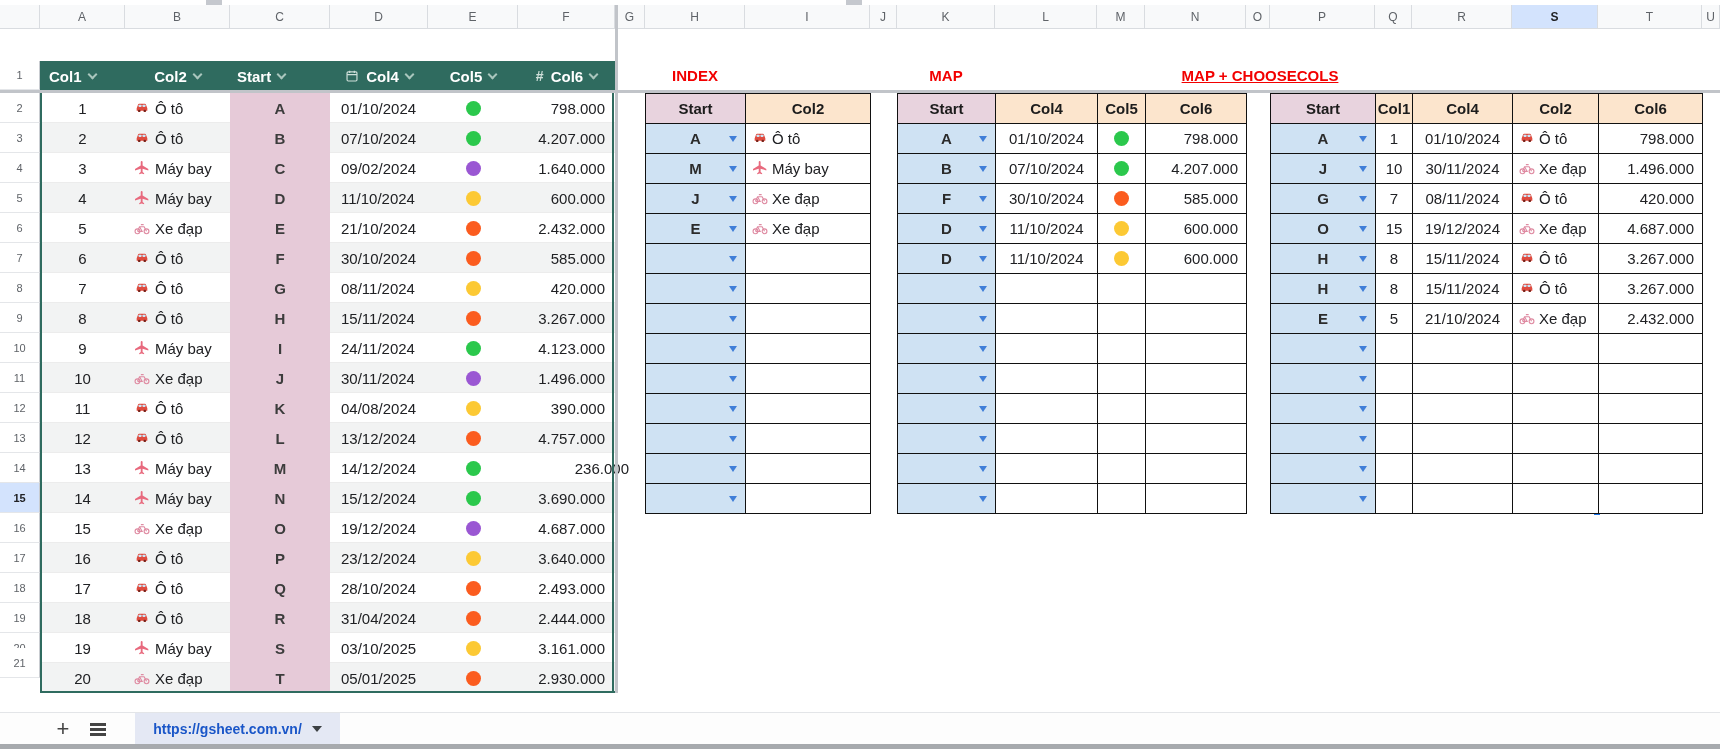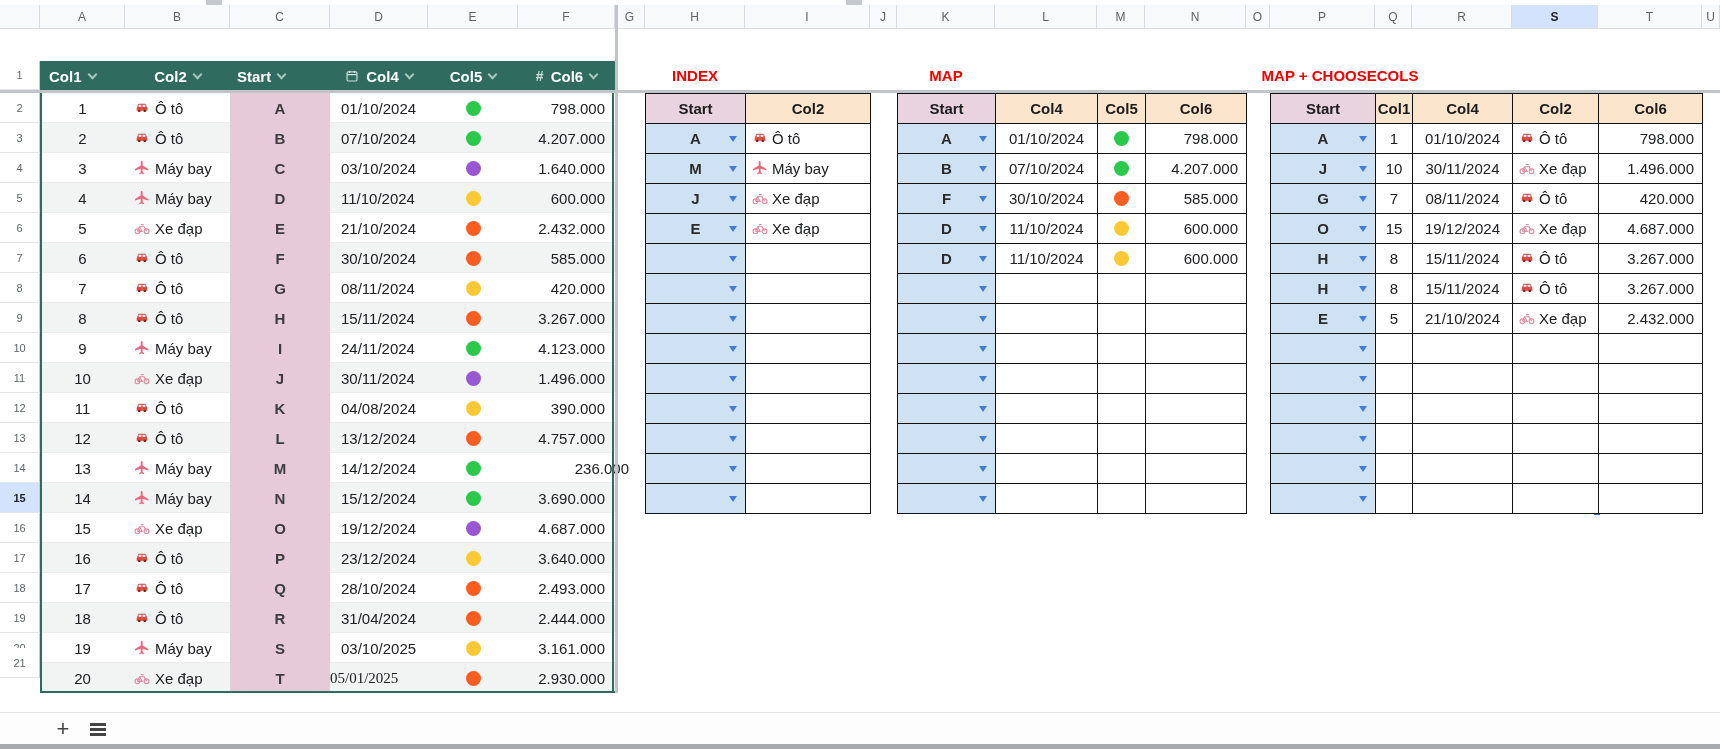--- a/index.html
+++ b/index.html
@@ -221,21 +221,21 @@
         <div class="mcell ctr" style="left: 0px; width: 85px;">3</div>
         <div class="mcell" style="left: 85px; width: 105px; padding-left: 9px;">
           <div class="vicon">
             <svg viewBox="0 0 24 24">
               <path d="M21.5 15.6v-2.1l-8.6-5.4V3a1.4 1.4 0 0 0-2.8 0v5.1L1.5 13.5v2.1l8.6-2.6v5l-2.3 1.7v1.7l3.7-1 3.7 1v-1.7l-2.3-1.7v-5z" fill="#e8697d"></path>
             </svg>
           </div>
           <div>Máy bay</div>
         </div>
         <div class="mcell ctr startcol" style="left: 190px; width: 100px;">C</div>
-        <div class="mcell" style="left: 290px; width: 98px; padding-left: 11px;">03/10/2024</div>
+        <div class="mcell" style="left: 290px; width: 98px; padding-left: 11px;">09/02/2024</div>
         <div class="mcell ctr" style="left: 388px; width: 90px;">
           <div class="dot" style="background: rgb(154, 87, 211);"></div>
         </div>
         <div class="mcell rgt" style="left: 478px; width: 97px;">1.640.000</div>
       </div>
       <div class="mrow alt" style="top: 90px;">
         <div class="mcell ctr" style="left: 0px; width: 85px;">4</div>
         <div class="mcell" style="left: 85px; width: 105px; padding-left: 9px;">
           <div class="vicon">
             <svg viewBox="0 0 24 24">
@@ -550,44 +550,48 @@
           <div class="vicon">
             <svg viewBox="0 0 24 24" fill="none" stroke="#df8ba2" stroke-width="1.7">
               <circle cx="5.2" cy="17" r="3.6"></circle>
               <circle cx="18.8" cy="17" r="3.6"></circle>
               <path d="M5.2 17l3.1-6.8h6.9l3.6 6.8M8.3 10.2l3.9 6.8H5.2M10.3 6.9h4.2"></path>
             </svg>
           </div>
           <div>Xe đạp</div>
         </div>
         <div class="mcell ctr startcol" style="left: 190px; width: 100px;">T</div>
-        <div class="mcell" style="left: 290px; width: 98px;  font-family: Liberation Serif, serif;">05/01/2025</div>
+        <div class="mcell" style="left: 290px; width: 98px; padding-left: 11px;">05/01/2025</div>
         <div class="mcell ctr" style="left: 388px; width: 90px;">
           <div class="dot" style="background: rgb(251, 92, 31);"></div>
         </div>
         <div class="mcell rgt" style="left: 478px; width: 97px;">2.930.000</div>
       </div>
     </div>
 
   <div class="mtb-left"></div>
   <div class="mtb-right"></div>
   <div class="mtb-bot"></div>
   <div class="vdivider"></div>
   <div class="hdivider"></div>
 
   <div class="rtitle" style="left:695px;">INDEX</div>
   <div class="rtitle" style="left:946px;">MAP</div>
-  <div class="rtitle" style="left:1340px;">MAP + CHOOSECOLS</div>
+  <div class="rtitle" style="left:1260px;text-decoration:underline;">MAP + CHOOSECOLS</div>
 
   <div class="selbox"></div>
   <div class="fillhandle"></div>
 
   <div class="bbar">
     <div class="plus">+</div>
     <div class="ham"></div>
+    <div class="btab">
+      <span>https://gsheet.com.vn/</span>
+      <i class="caret"></i>
+    </div>
   </div>
   <div class="graystrip"></div>
 
 <div class="stable" style="left: 645px; top: 92.5px;">
       <div class="strow shead">
         <div class="scell shc mauve" style="width: 100px;">Start</div>
         <div class="scell shc peach" style="width: 125px;">Col2</div>
       </div>
       <div class="strow">
         <div class="scell sdrop" style="width: 100px;">

